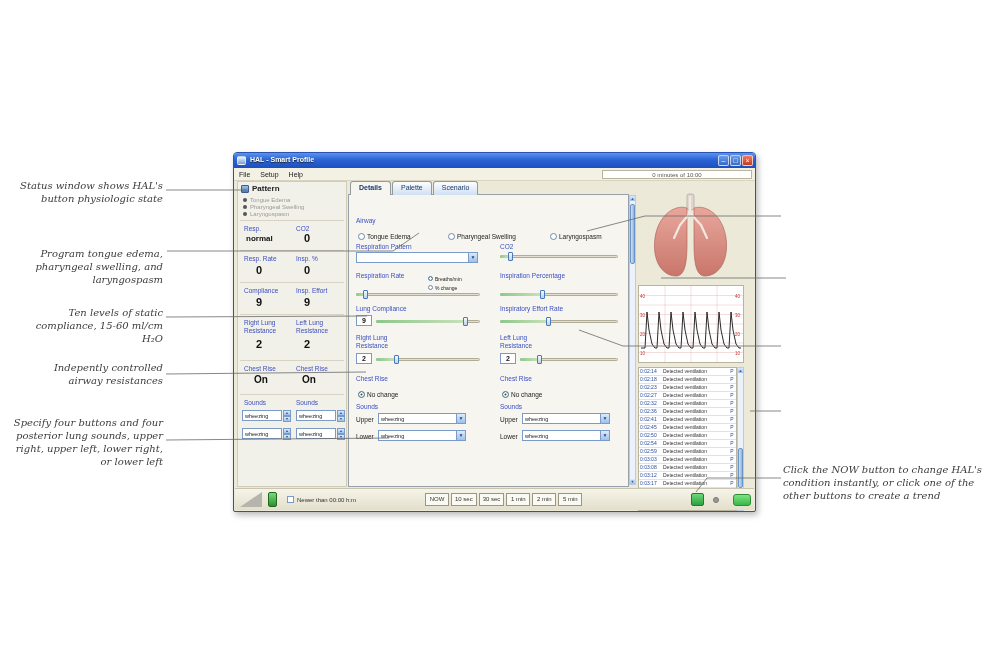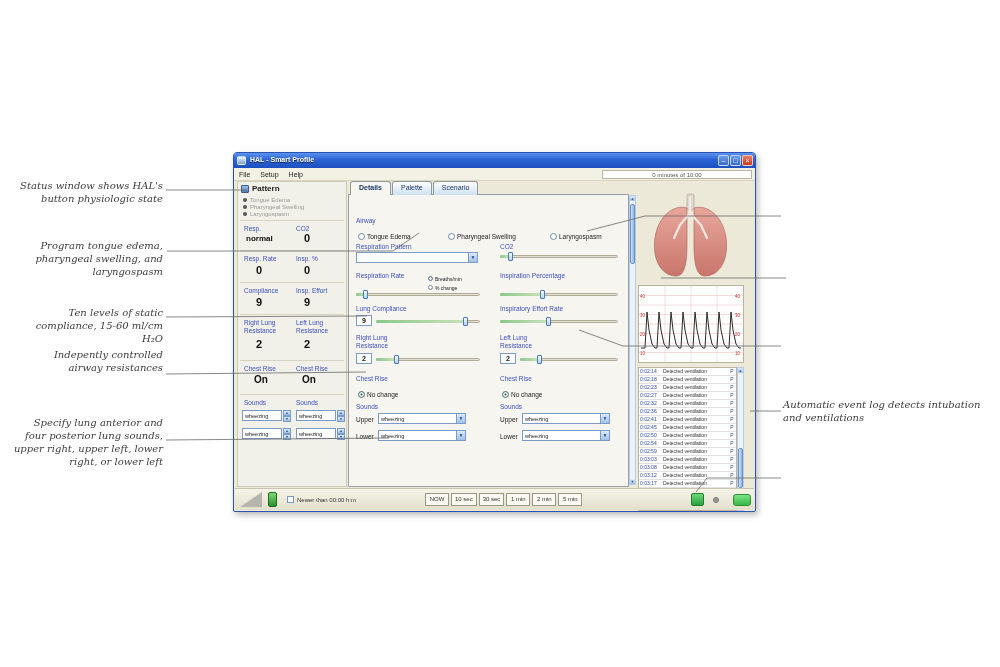--- a/index.html
+++ b/index.html
@@ -3,23 +3,23 @@
 <meta charset="utf-8">
 <style>
   *{box-sizing:border-box;margin:0;padding:0}
   html,body{background:#fff}
   #canvas{position:relative;width:1000px;height:667px;background:#fff;overflow:hidden;font-family:"Liberation Sans",sans-serif}
 
   
   .ann{position:absolute;font:italic 10px "DejaVu Serif",serif;color:#3c3c3c;line-height:1.3;z-index:20}
   .annL{text-align:right}
   #annL0{left:20px;top:179px;width:143px}
-  #annL1{left:30px;top:239px;width:133px}
+  #annL1{left:30px;top:247px;width:133px}
   #annL2{left:15px;top:306px;width:148px}
-  #annL3{left:50px;top:348px;width:113px}
+  #annL3{left:50px;top:361px;width:113px}
   #annL4{left:12px;top:416px;width:151px}
   #annR0{left:783px;top:203px;width:205px}
   #annR1{left:788px;top:263px;width:200px}
   #annR2{left:783px;top:335px;width:205px}
   #annR3{left:783px;top:398px;width:205px}
   #annR4{left:783px;top:463px;width:215px}
   #lines{position:absolute;left:0;top:0;width:1000px;height:667px;z-index:15;pointer-events:none}
 
   
   #win{position:absolute;left:233px;top:152px;width:523px;height:360px;background:#ece9d8;
@@ -135,22 +135,22 @@
       <polyline points="781,346 623,346 579,330"></polyline>
       <polyline points="781,411 750,411"></polyline>
       <polyline points="781,478 707,478 696,492"></polyline>
     </g>
   </svg>
 
   <div class="ann annL" id="annL0">Status window shows HAL's button physiologic state</div>
   <div class="ann annL" id="annL1">Program tongue edema, pharyngeal swelling, and laryngospasm</div>
   <div class="ann annL" id="annL2">Ten levels of static compliance, 15-60 ml/cm H₂O</div>
   <div class="ann annL" id="annL3">Indepently controlled airway resistances</div>
-  <div class="ann annL" id="annL4">Specify lung anterior and four posterior lung sounds, upper right, upper left, lower right, or lower left</div>
-  <div class="ann" id="annR3">Automatic event log detects intubation and ventilations</div>
+  <div class="ann annL" id="annL4">Specify four buttons and four posterior lung sounds, upper right, upper left, lower right, or lower left</div>
+  <div class="ann" id="annR4">Click the NOW button to change HAL's condition instantly, or click one of the other buttons to create a trend</div>
 
   <div id="win">
 
     <div id="titlebar">
       <span class="title-icon"></span>
       <span class="title-text">HAL - Smart Profile</span>
       <span class="winbtns">
         <span class="winbtn">–</span>
         <span class="winbtn">□</span>
         <span class="winbtn close">×</span>

